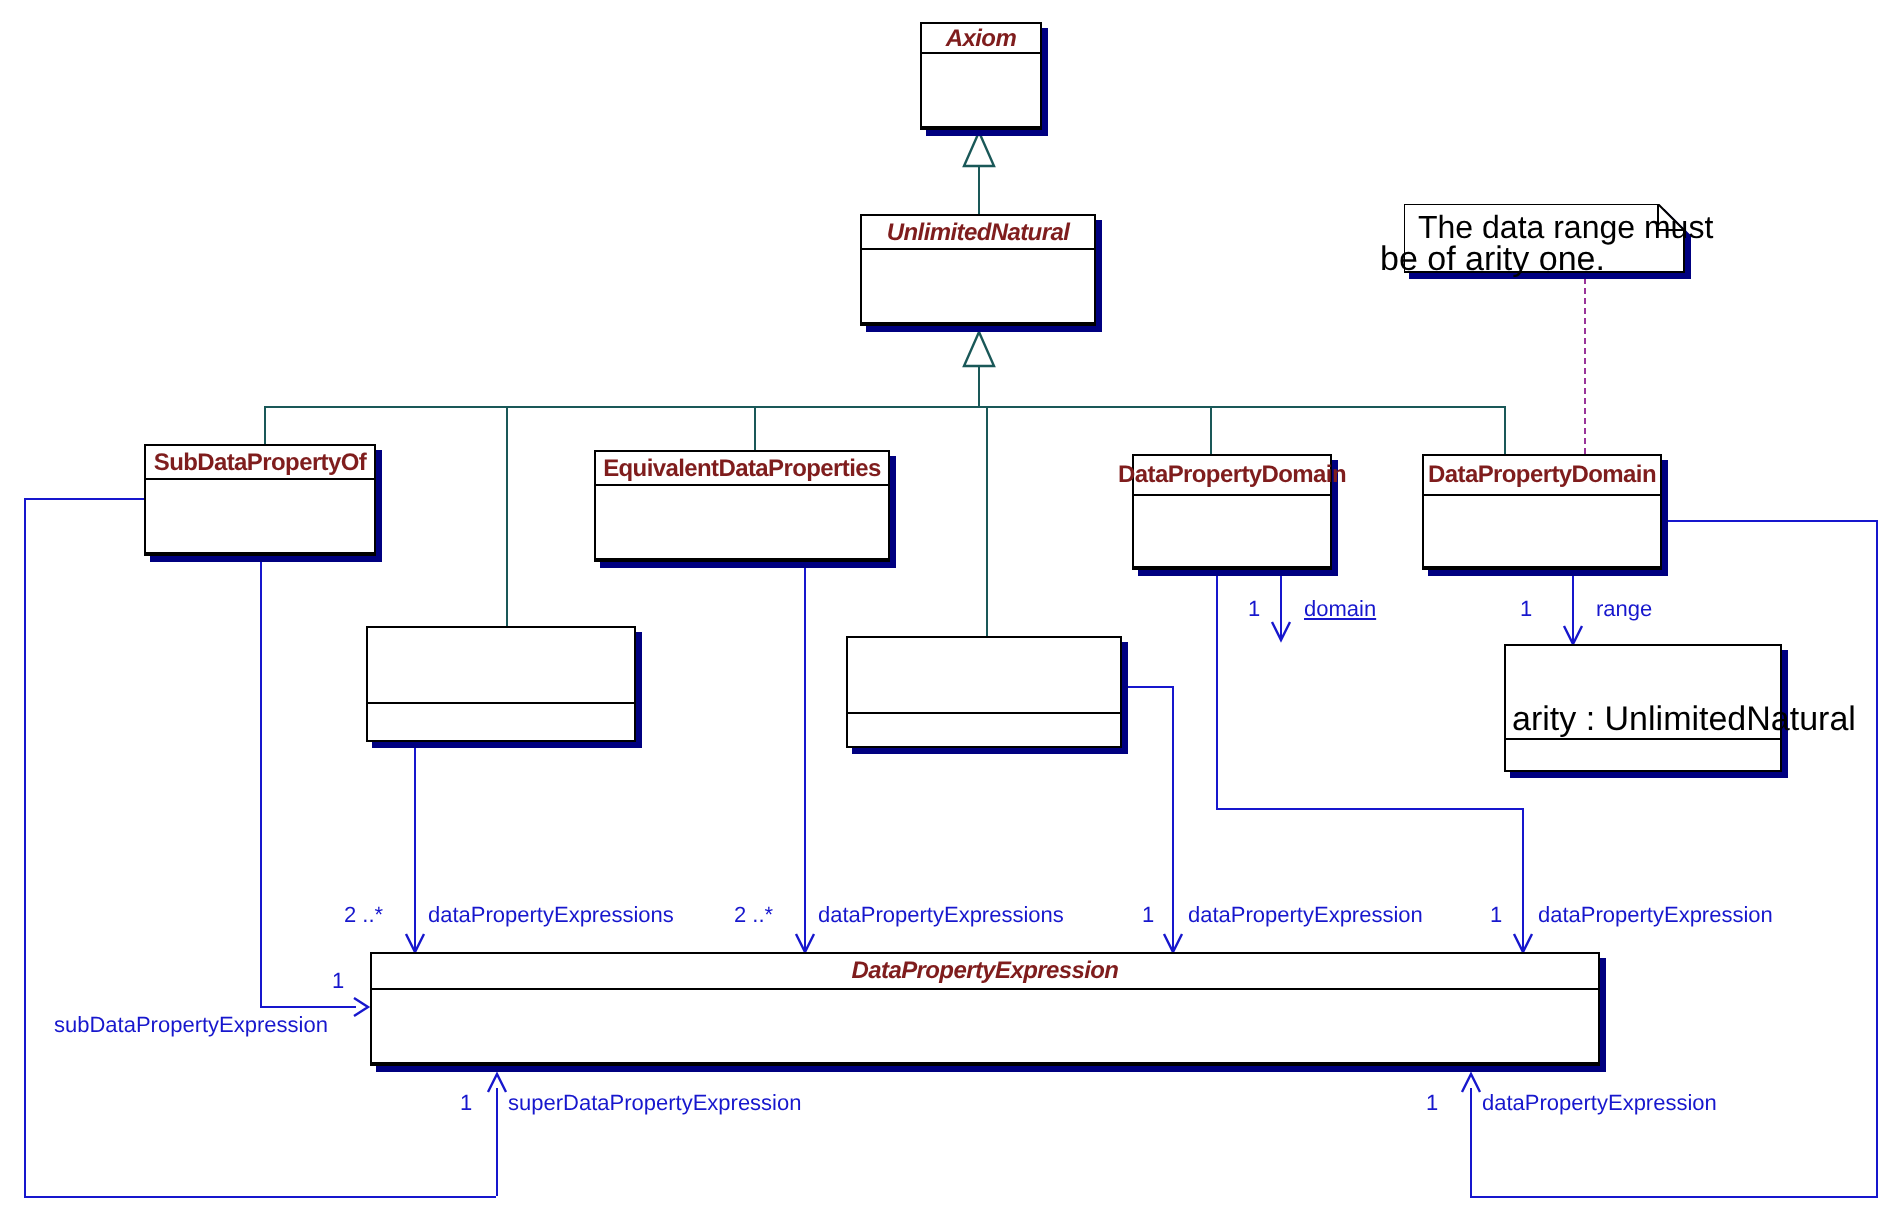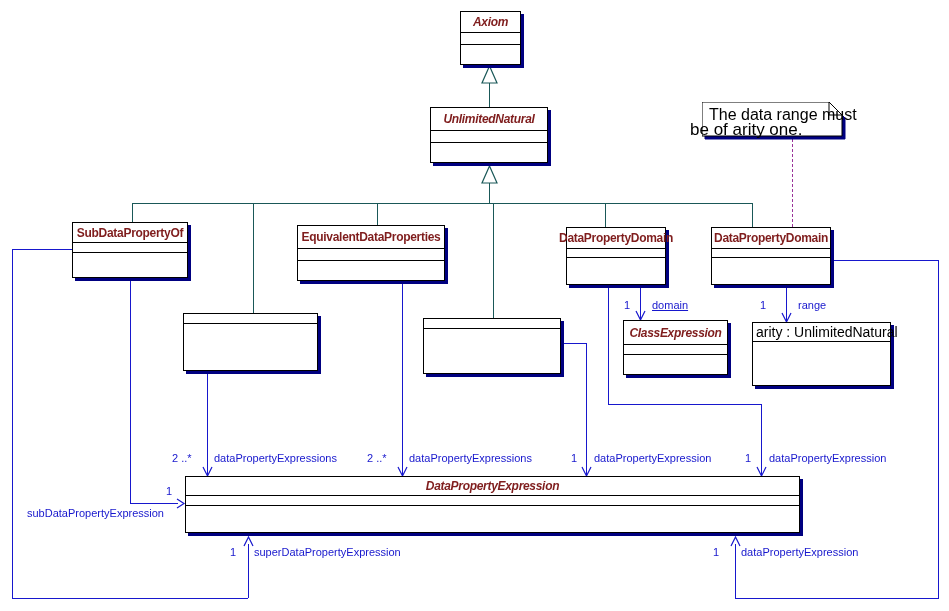--- a/index.html
+++ b/index.html
@@ -11,22 +11,22 @@
   .uml-class{
     position:absolute;background:#ffffff;border:1px solid #000000;
     box-shadow:3px 3px 0 0 #000080;display:flex;flex-direction:column;box-sizing:border-box;
   }
   .uml-title{
     display:flex;align-items:center;justify-content:center;
     font-weight:bold;font-size:12px;color:#7f1d1d;border-bottom:1px solid #000000;
     white-space:nowrap;letter-spacing:-0.3px;overflow:visible;
   }
   .uml-title.abstract{font-style:italic;}
-  .uml-attrs{border-bottom:1px solid #000000;font-size:14px;color:#000000;
-    display:flex;align-items:center;padding:0 3px;white-space:nowrap;}
+  .uml-attrs{border-bottom:1px solid #000000;font-size:17px;color:#000000;
+    display:flex;align-items:center;padding:0 3px;white-space:nowrap;margin-top:28px;}
   .uml-ops{flex:1;}
   
   .hline,.vline{position:absolute;}
   .assoc{background:#1717cd;}
   .gen{background:#1a5858;}
   .hline{height:1px;}
   .vline{width:1px;}
   .notelink{position:absolute;width:0;border-left:1px dashed #993399;}
   
   .lbl{position:absolute;color:#1717cd;font-size:11px;white-space:nowrap;}
@@ -152,25 +152,20 @@
   <div class="uml-class" style="left:183px;top:313px;width:135px;height:58px;">
     <div class="uml-attrs" style="height:9px;"></div>
     <div class="uml-ops"></div>
   </div>
 
   <div class="uml-class" style="left:423px;top:318px;width:138px;height:56px;">
     <div class="uml-attrs" style="height:9px;"></div>
     <div class="uml-ops"></div>
   </div>
 
-  <div class="uml-class" style="left:623px;top:320px;width:105px;height:55px;">
-    <div class="uml-title abstract" style="height:23px;">ClassExpression</div>
-    <div class="uml-attrs" style="height:9px;"></div>
-    <div class="uml-ops"></div>
-  </div>
 
   <div class="uml-class" style="left:752px;top:322px;width:139px;height:64px;">
     <div class="uml-attrs" style="height:18px;">
       <span>arity : UnlimitedNatural</span>
     </div>
     <div class="uml-ops"></div>
   </div>
 
   <div class="uml-class" style="left:185px;top:476px;width:615px;height:57px;">
     <div class="uml-title abstract" style="height:18px;">DataPropertyExpression</div>

